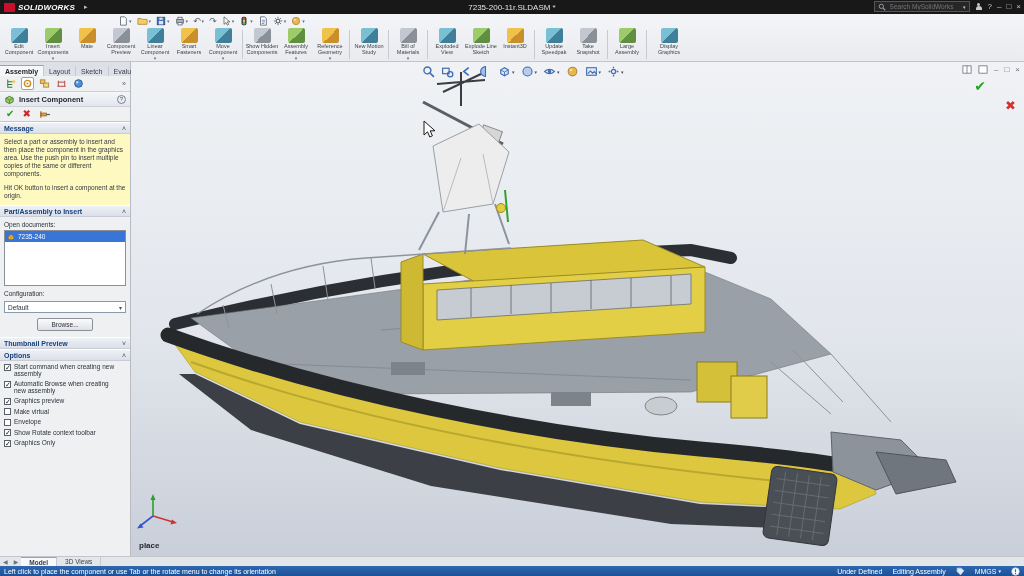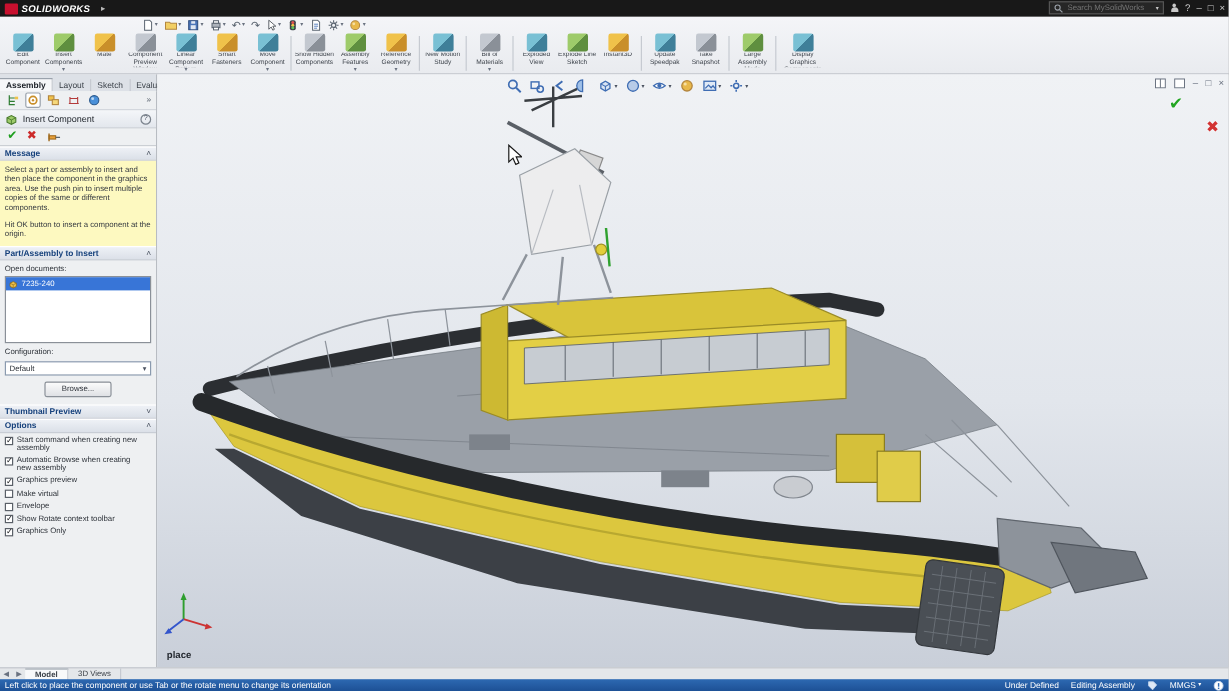--- a/index.html
+++ b/index.html
@@ -43,21 +43,21 @@
   .ctab{font-size:7px;color:#3a4048;padding:2px 5px 1px;border-right:1px solid #c6cad1;}
   .ctab.active{background:#f6f7f9;color:#1a1f26;font-weight:bold;border-top:1px solid #9aa2ac;}
 
   
   .panel{position:absolute;left:0;top:76px;width:131px;height:480px;background:#eef0f2;border-right:1px solid #b8bcc2;font-size:6.5px;color:#2c3138;}
   .ptabs{display:flex;align-items:center;gap:4px;height:16px;padding:0 4px;border-bottom:1px solid #cdd1d7;}
   .ptab{width:13px;height:13px;display:flex;align-items:center;justify-content:center;border-radius:2px;}
   .ptab.active{background:#fff;border:1px solid #9aa2ac;}
   .ptabs .more{margin-left:auto;color:#5a6470;font-size:7px;}
   .pm-title{display:flex;align-items:center;gap:4px;height:15px;padding:0 4px;background:linear-gradient(#f4f6f9,#e3e7ed);border-bottom:1px solid #cdd1d7;}
-  .pm-title .t{font-size:7.5px;font-weight:normal;color:#23282f;}
+  .pm-title .t{font-size:7.5px;font-weight:bold;color:#23282f;}
   .pm-help{margin-left:auto;width:9px;height:9px;border:1px solid #7a828c;border-radius:50%;font-size:6px;display:flex;align-items:center;justify-content:center;color:#4a5260;}
   .pm-actions{display:flex;align-items:center;gap:8px;height:15px;padding:0 6px;border-bottom:1px solid #c3c7cd;}
   .okglyph{color:#1e9e1e;font-size:10px;font-weight:bold;line-height:10px;}
   .cancelglyph{color:#cc2a2a;font-size:10px;font-weight:bold;line-height:10px;}
   .sec-h{display:flex;align-items:center;height:12px;padding:0 4px;background:linear-gradient(#eef1f6,#dbe0e8);border-top:1px solid #fff;border-bottom:1px solid #c8cdd5;color:#16417c;font-weight:bold;font-size:7px;}
   .sec-h .chev{margin-left:auto;color:#4a5260;font-weight:normal;font-size:7px;}
   .msgbox{background:#fdf9c0;padding:4px 4px 5px;color:#33383f;line-height:8px;}
   .msgbox p{margin:0 0 6px;}
   .msgbox p:last-child{margin:0;}
   .plabel{padding:4px 4px 2px;color:#2c3138;}
@@ -97,20 +97,21 @@
 <body>
 
 <div id="root">
 
   <div class="titlebar">
     <div class="tb-logo">
       <span class="tb-logomark"></span>
       <span class="tb-logotext">SOLIDWORKS</span>
       <span class="tb-arrow">▸</span>
     </div>
+    <div class="tb-title">7235-200-11r.SLDASM *</div>
     <div class="tb-right">
       <div class="tb-search">
         <svg width="8" height="8" viewBox="0 0 12 12">
             <circle cx="5" cy="5" r="3.2" fill="none" stroke="#9aa0a8" stroke-width="1.4"></circle>
             <path d="M7.5 7.5 L11 11" stroke="#9aa0a8" stroke-width="1.6"></path>
           </svg>
         <input placeholder="Search MySolidWorks" style="">
         <span class="tb-ico" style="font-size:5px">▾</span>
       </div>
       <span class="tb-person"></span>

